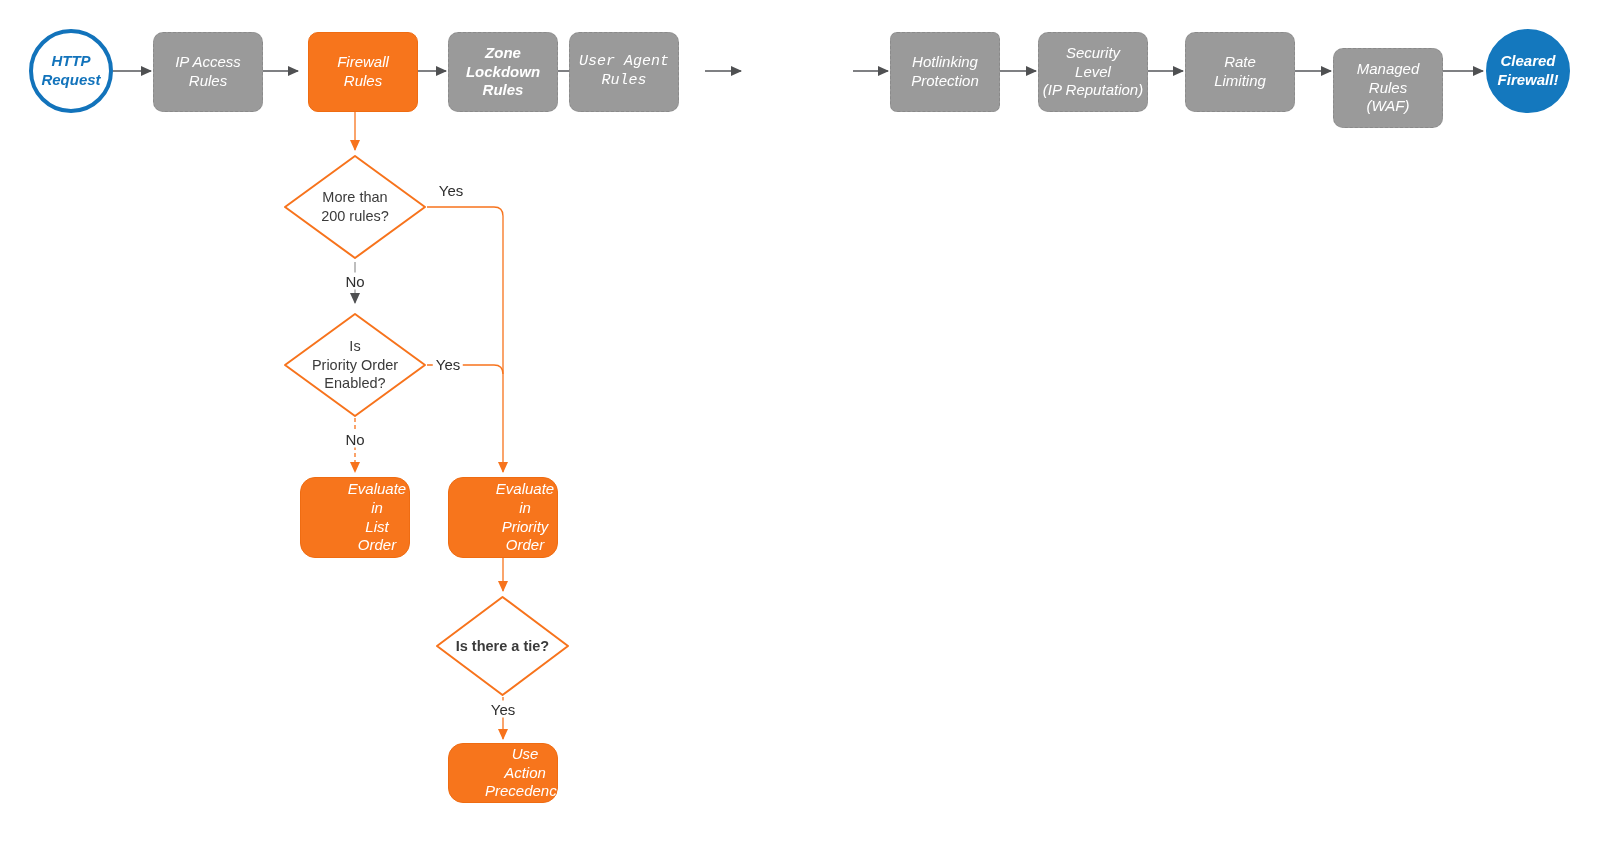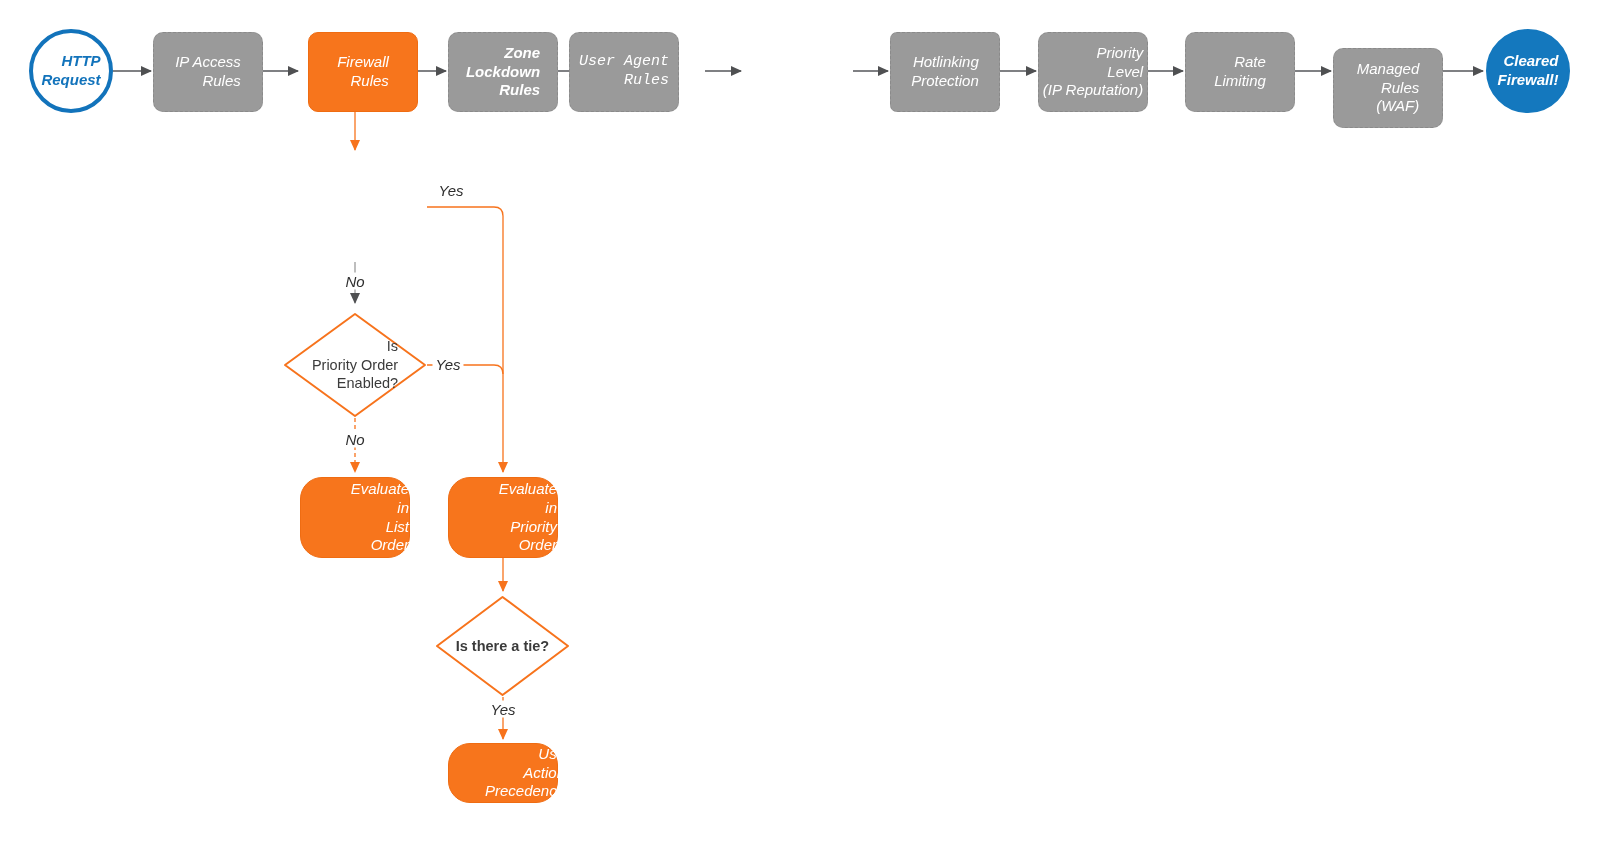--- a/index.html
+++ b/index.html
@@ -16,44 +16,44 @@
   html,body{margin:0;padding:0;background:#ffffff;}
   .canvas{
     position:relative;
     width:1600px;height:858px;
     background:#ffffff;
     font-family:"Liberation Sans", sans-serif;
     overflow:hidden;
   }
   .connectors{position:absolute;left:0;top:0;z-index:1;}
   .node{position:absolute;z-index:2;display:flex;align-items:center;justify-content:center;box-sizing:border-box;}
-  .label{white-space:pre-line;text-align:right;}
+  .label{white-space:pre-line;text-align:center;}
   .stage{
     width:110px;height:80px;border-radius:10px;
     background:var(--gray);
     border:1px dashed var(--gray-border);
   }
   .stage .label{font-style:italic;font-size:15px;line-height:1.25;color:#ffffff;}
   .stage.orange{background:var(--orange);border:1px solid var(--orange-dark);}
   .actionbox{
-    width:110px;height:81px;border-radius:22px;
+    width:110px;height:81px;border-radius:15px;
     background:var(--orange);border:1px solid var(--orange-dark);padding-left:44px;
   }
   .actionbox .label{font-style:italic;font-size:15px;line-height:1.25;color:#ffffff;}
   .circle{width:84px;height:84px;border-radius:50%;}
   .circle.start{background:#ffffff;border:4px solid var(--blue-dark);}
   .circle.start .label{color:var(--blue-dark);font-weight:bold;font-style:italic;font-size:15px;line-height:1.25;}
   .circle.end{background:var(--blue);border:2px solid var(--blue);}
   .circle.end .label{color:#ffffff;font-weight:bold;font-style:italic;font-size:15px;line-height:1.25;}
   .diamond{background:transparent;}
   .diamond svg{position:absolute;left:0;top:0;width:100%;height:100%;}
   .diamond .label{position:relative;font-size:14.5px;line-height:1.3;color:var(--text-dark);}
   .edge-label{
     position:absolute;z-index:3;transform:translate(-50%,-50%);
-    font-style:italic;font-size:15px;color:#2E2E2E;background:#ffffff;padding:0 3px;
+    font-size:15px;color:#2E2E2E;background:#ffffff;padding:0 3px;
   }
 </style>
 </head>
 <body>
 
 <div class="canvas">
 
   <svg class="connectors" width="1600" height="858">
     <defs>
       <marker id="ag" markerUnits="userSpaceOnUse" markerWidth="12" markerHeight="10" refX="10" refY="5" orient="auto">
@@ -109,39 +109,46 @@
   </div>
   <div class="node stage" style="left:569px;top:32px;font-family:Liberation Mono, monospace;">
     <span class="label">User Agent
 Rules</span>
   </div>
   <div class="node stage" style="left:890px;top:32px;border-radius:7px;">
     <span class="label">Hotlinking
 Protection</span>
   </div>
   <div class="node stage" style="left:1038px;top:32px;">
-    <span class="label">Priority
+    <span class="label">Security
 Level
 (IP Reputation)</span>
   </div>
   <div class="node stage" style="left:1185px;top:32px;">
     <span class="label">Rate
 Limiting</span>
   </div>
   <div class="node stage" style="left:1333px;top:32px;margin-top:16px;">
     <span class="label">Managed
 Rules
 (WAF)</span>
   </div>
 
   <div class="node circle end" style="left:1486px;top:29px;">
     <span class="label">Cleared
 Firewall!</span>
   </div>
 
+  <div class="node diamond" style="left:283px;top:154px;width:144px;height:106px;">
+    <svg viewBox="0 0 144 106" preserveAspectRatio="none">
+      <polygon points="72,2 142,53 72,104 2,53" fill="#ffffff" stroke="#F7731C" stroke-width="2" stroke-linejoin="round"></polygon>
+    </svg>
+    <span class="label">More than
+200 rules?</span>
+  </div>
 
   <div class="node diamond" style="left:283px;top:312px;width:144px;height:106px;">
     <svg viewBox="0 0 144 106" preserveAspectRatio="none">
       <polygon points="72,2 142,53 72,104 2,53" fill="#ffffff" stroke="#F7731C" stroke-width="2" stroke-linejoin="round"></polygon>
     </svg>
     <span class="label">Is
 Priority Order
 Enabled?</span>
   </div>
 

